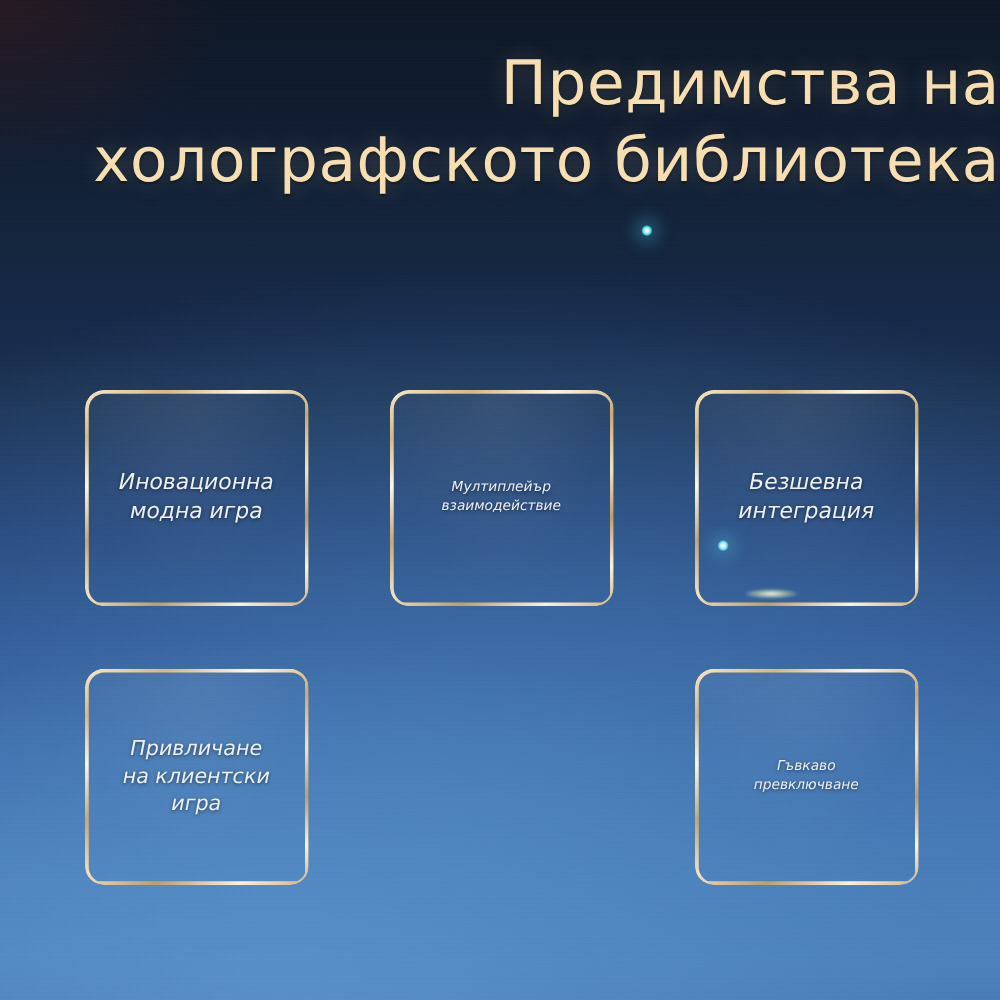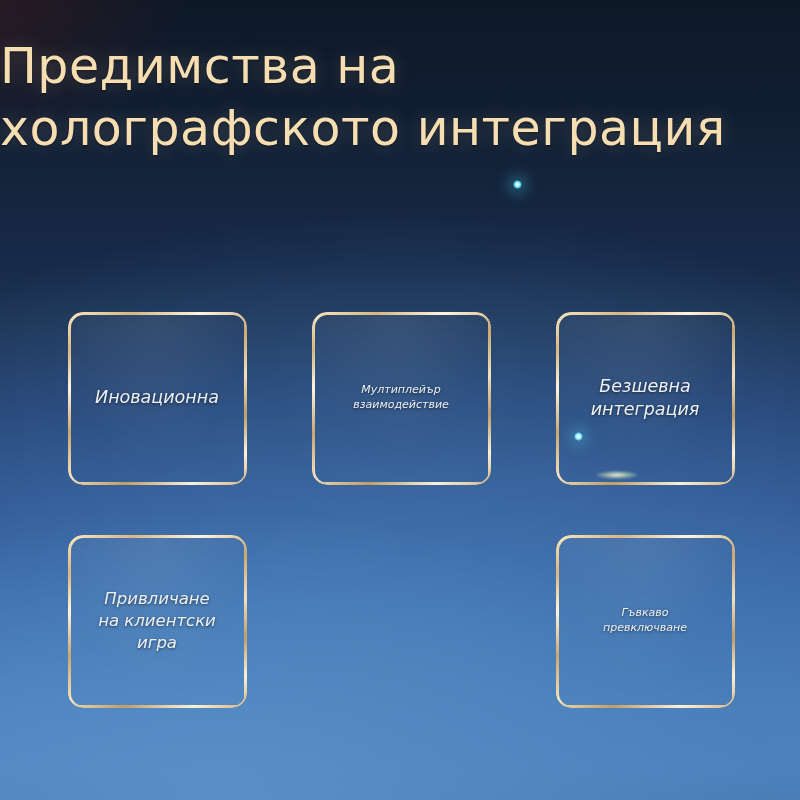--- a/index.html
+++ b/index.html
@@ -41,21 +41,21 @@
     pointer-events: none;
     background-image:
       repeating-linear-gradient(0deg, rgba(255,255,255,0.012) 0 1px, rgba(0,0,0,0.012) 1px 2px);
     opacity: .7;
   }
 
   .hdr {
     position: absolute;
     left: 0; right: 0;
     top: 36px;
-    text-align: left;
+    text-align: right;
   }
   .title-line {
     display: block;
     color: #f7dfb2;
     font-size: 49px;
     line-height: 62px;
     letter-spacing: .5px;
     font-weight: 400;
     text-shadow: 0 0 18px rgba(247,223,178,0.22), 0 1px 2px rgba(0,0,0,0.5);
     white-space: nowrap;
@@ -164,33 +164,34 @@
     filter: blur(1px);
   }
 </style>
 </head>
 <body>
 
 <div id="stage">
 
   <div class="hdr">
     <span class="title-line l1">Предимства на</span>
-    <span class="title-line l2">холографското интеграция</span>
+    <span class="title-line l2">холографското библиотека</span>
   </div>
 
 
   <div class="spark spark-a"></div>
 
   <div class="grid">
 
     <div class="row">
 
       <div class="card">
         <div class="card-label fs-lg">
           <div>Иновационна</div>
+          <div>модна игра</div>
         </div>
       </div>
 
       <div class="card">
         <div class="card-label fs-sm">
           <div>Мултиплейър</div>
           <div>взаимодействие</div>
         </div>
       </div>
 

